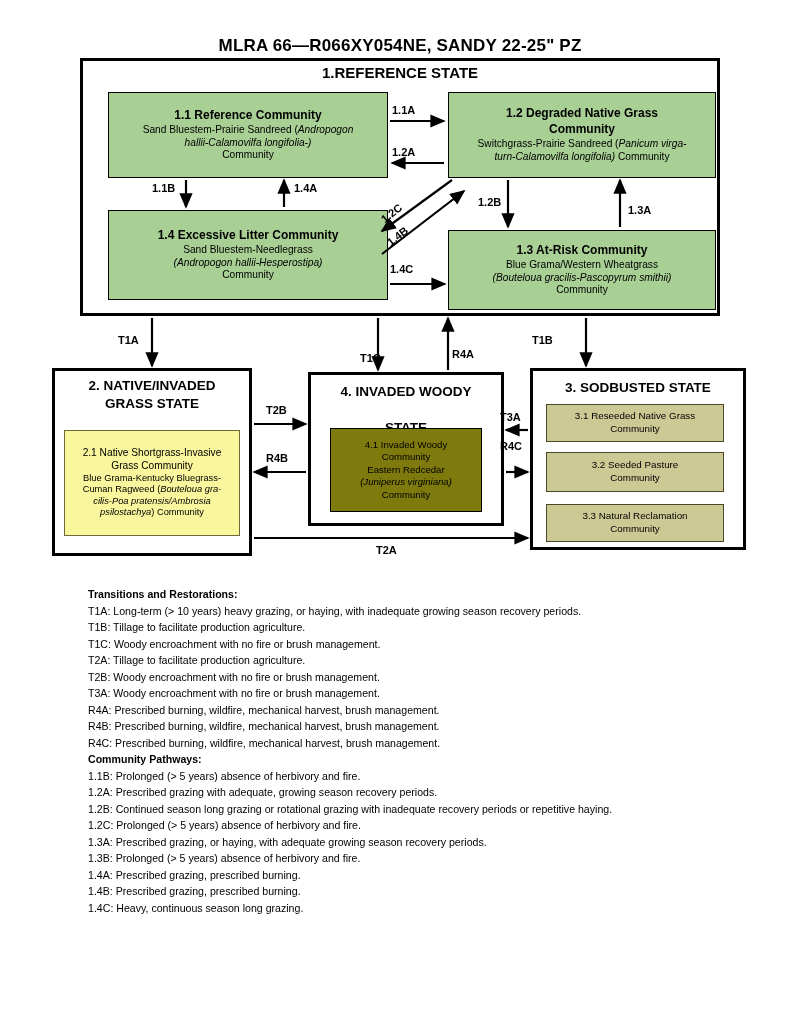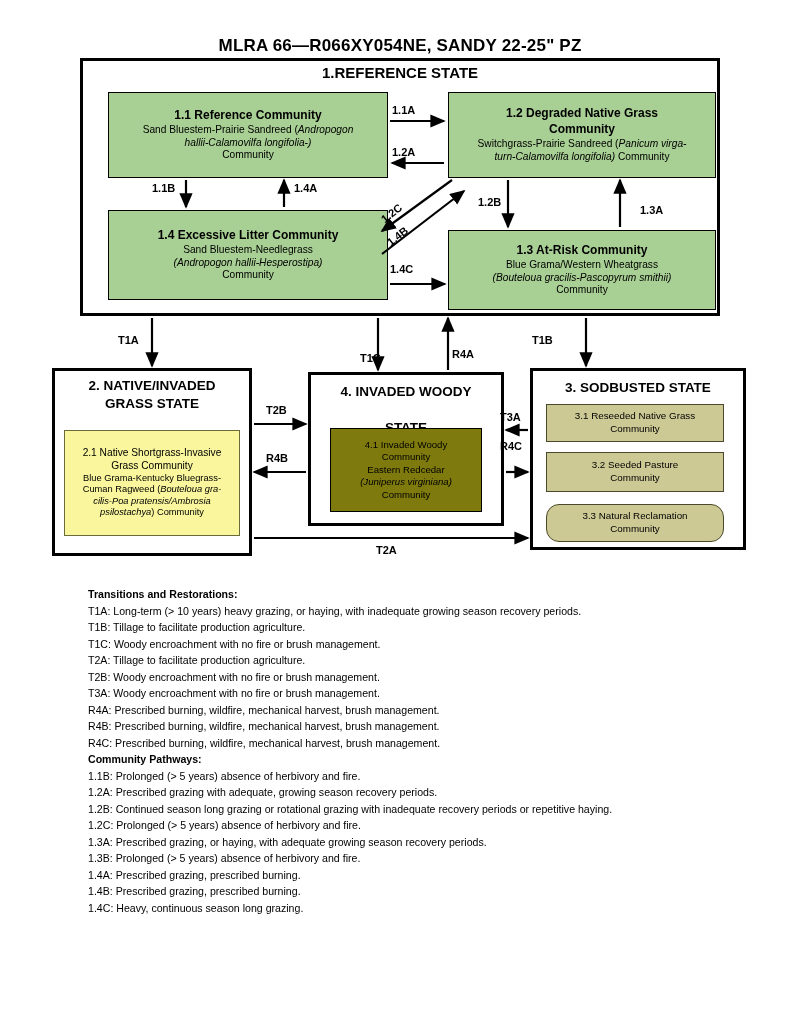--- a/index.html
+++ b/index.html
@@ -106,21 +106,21 @@
     background: #cdc995;
     border: 1px solid #4a4a2a;
     display: flex; flex-direction: column;
     align-items: center; justify-content: center;
     text-align: center;
     padding: 2px 5px;
     font-size: 9.8px; line-height: 1.3;
   }
   #box-3-1 { left: 546px; top: 404px; width: 178px; height: 38px; }
   #box-3-2 { left: 546px; top: 452px; width: 178px; height: 40px; }
-  #box-3-3 { left: 546px; top: 504px; width: 178px; height: 38px; border-radius: 13px; }
+  #box-3-3 { left: 546px; top: 504px; width: 178px; height: 38px; }
 
   
   #arrows { position: absolute; left: 0; top: 0; width: 800px; height: 1035px; pointer-events: none; }
 
   
   .alabel {
     position: absolute;
     font-size: 11px; font-weight: bold;
     white-space: nowrap;
   }
@@ -275,21 +275,21 @@
   </svg>
 
   <div class="alabel" style="left:392px; top:104px;">1.1A</div>
   <div class="alabel" style="left:392px; top:146px;">1.2A</div>
   <div class="alabel" style="left:152px; top:182px;">1.1B</div>
   <div class="alabel" style="left:294px; top:182px;">1.4A</div>
   <div class="alabel rot" style="left:386px; top:213px;">1.2C</div>
   <div class="alabel rot" style="left:392px; top:236px;">1.4B</div>
   <div class="alabel" style="left:390px; top:263px;">1.4C</div>
   <div class="alabel" style="left:478px; top:196px;">1.2B</div>
-  <div class="alabel" style="left:628px; top:204px;margin-left:12px;">1.3A</div>
+  <div class="alabel" style="left:628px; top:204px;">1.3A</div>
 
   <div class="alabel" style="left:118px; top:334px;">T1A</div>
   <div class="alabel" style="left:360px; top:352px;">T1C</div>
   <div class="alabel" style="left:452px; top:348px;">R4A</div>
   <div class="alabel" style="left:532px; top:334px;">T1B</div>
 
   <div class="alabel" style="left:266px; top:404px;">T2B</div>
   <div class="alabel" style="left:266px; top:452px;">R4B</div>
   <div class="alabel" style="left:500px; top:411px;">T3A</div>
   <div class="alabel" style="left:500px; top:440px;">R4C</div>

